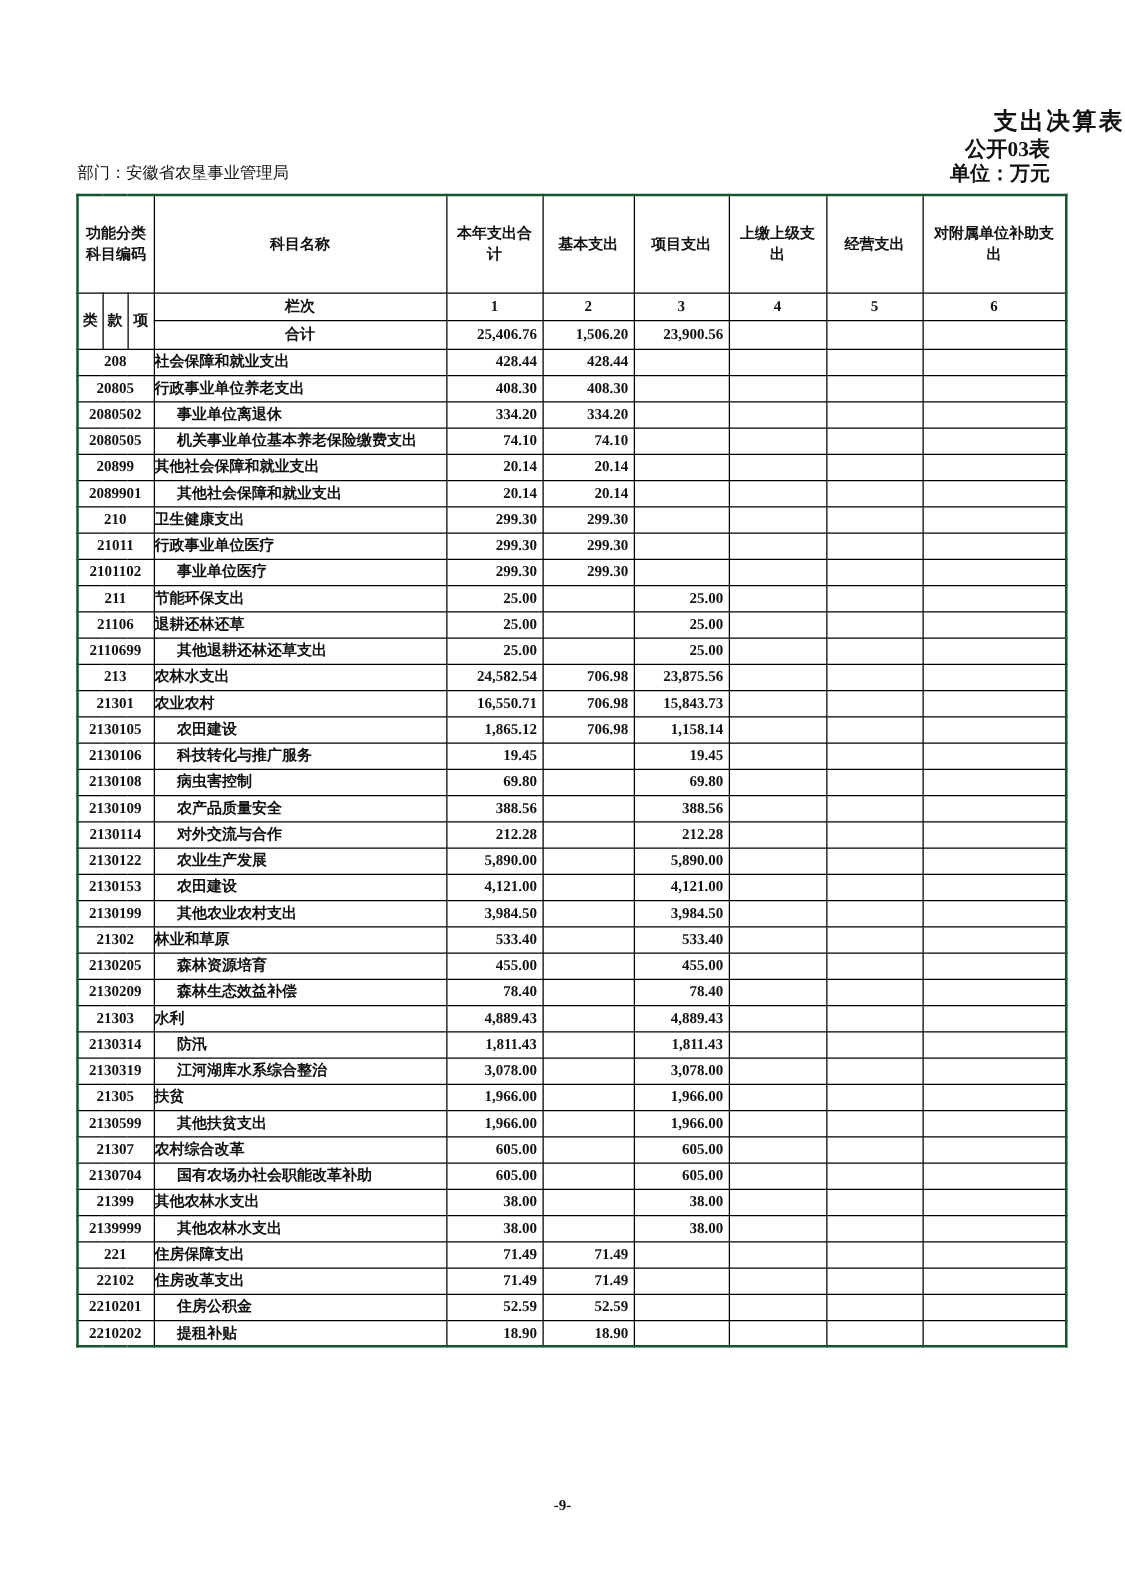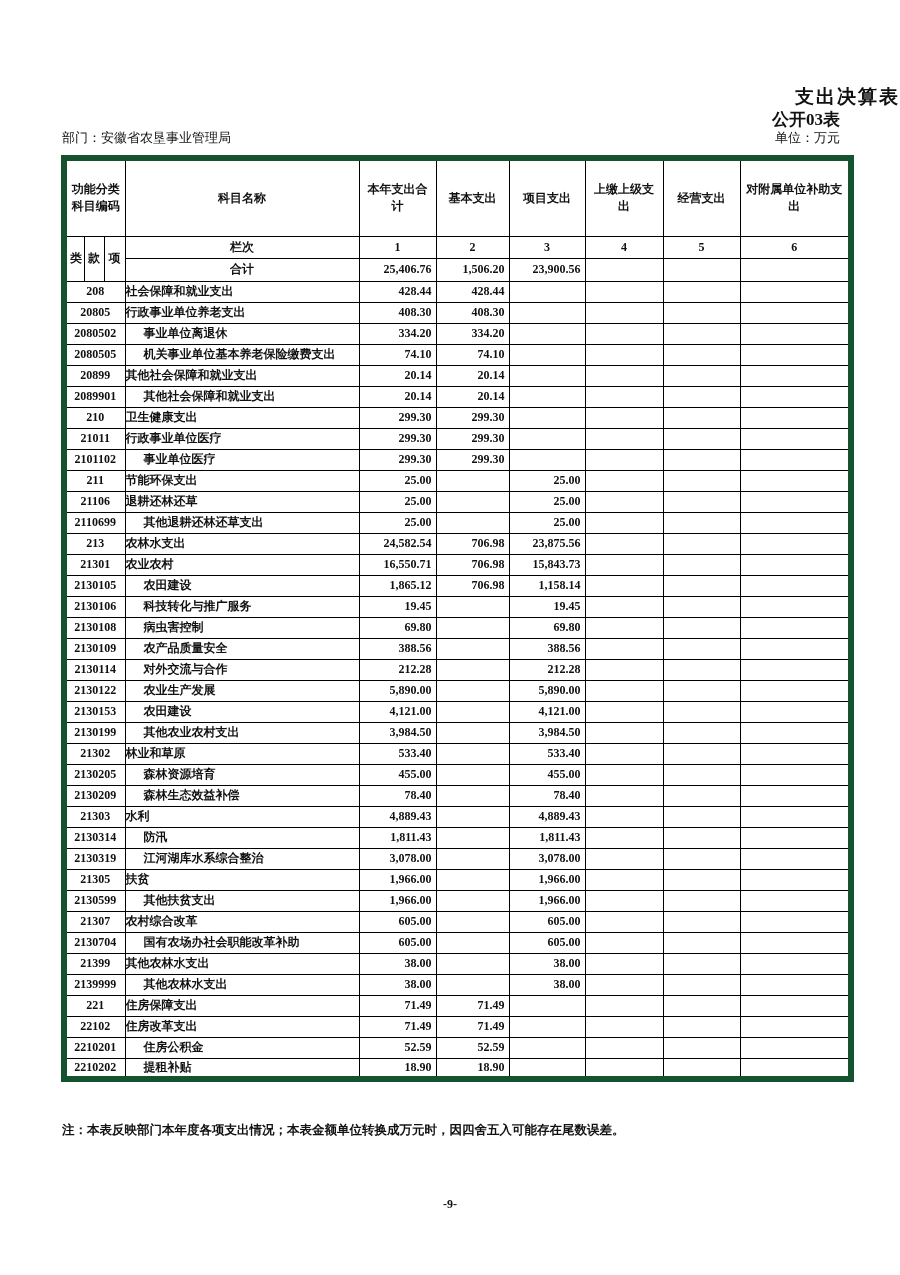--- a/index.html
+++ b/index.html
@@ -15,27 +15,27 @@
   .title {
     position: absolute; top: 84px; left: 0; width: 100%;
     text-align: right; font-size: 19px; font-weight: bold; letter-spacing: 2px;
   }
   .table-code {
     position: absolute; top: 108px; right: 60px;
     font-size: 17px; font-weight: bold;
   }
   .meta-row { position: absolute; top: 129px; left: 62px; right: 60px; }
   .dept { float: left; font-size: 13px; font-weight: normal; }
-  .unit { float: right; font-size: 13px; font-weight: normal; margin-left: 46px; }
+  .unit { float: right; font-size: 16px; font-weight: bold; margin-left: 46px; }
 
   table.fin {
     position: absolute; top: 155px; left: 61px;
     width: 793px; border-collapse: collapse; table-layout: fixed;
     font-size: 12px; font-weight: bold;
-    border: 6px solid #14532d;
+    border: 2px solid #14532d;
   }
   .fin th, .fin td {
     border: 1px solid #000;
     padding: 0 3px;
     overflow: hidden;
     white-space: nowrap;
     vertical-align: middle;
     font-weight: bold;
   }
   .fin thead th { text-align: center; }
@@ -531,16 +531,15 @@
       <td class="num">18.90</td>
       <td class="num">18.90</td>
       <td class="num"></td>
       <td class="num"></td>
       <td class="num"></td>
       <td class="num"></td>
     </tr>
   </tbody>
   </table>
 
-  <div class="footnote">注：本表反映部门本年度各项支出情况；本表金额单位转换成万元时，因四舍五入可能存在尾数误差。</div>
   <div class="pagenum">-9-</div>
 
 </div>
 
 </body></html>

